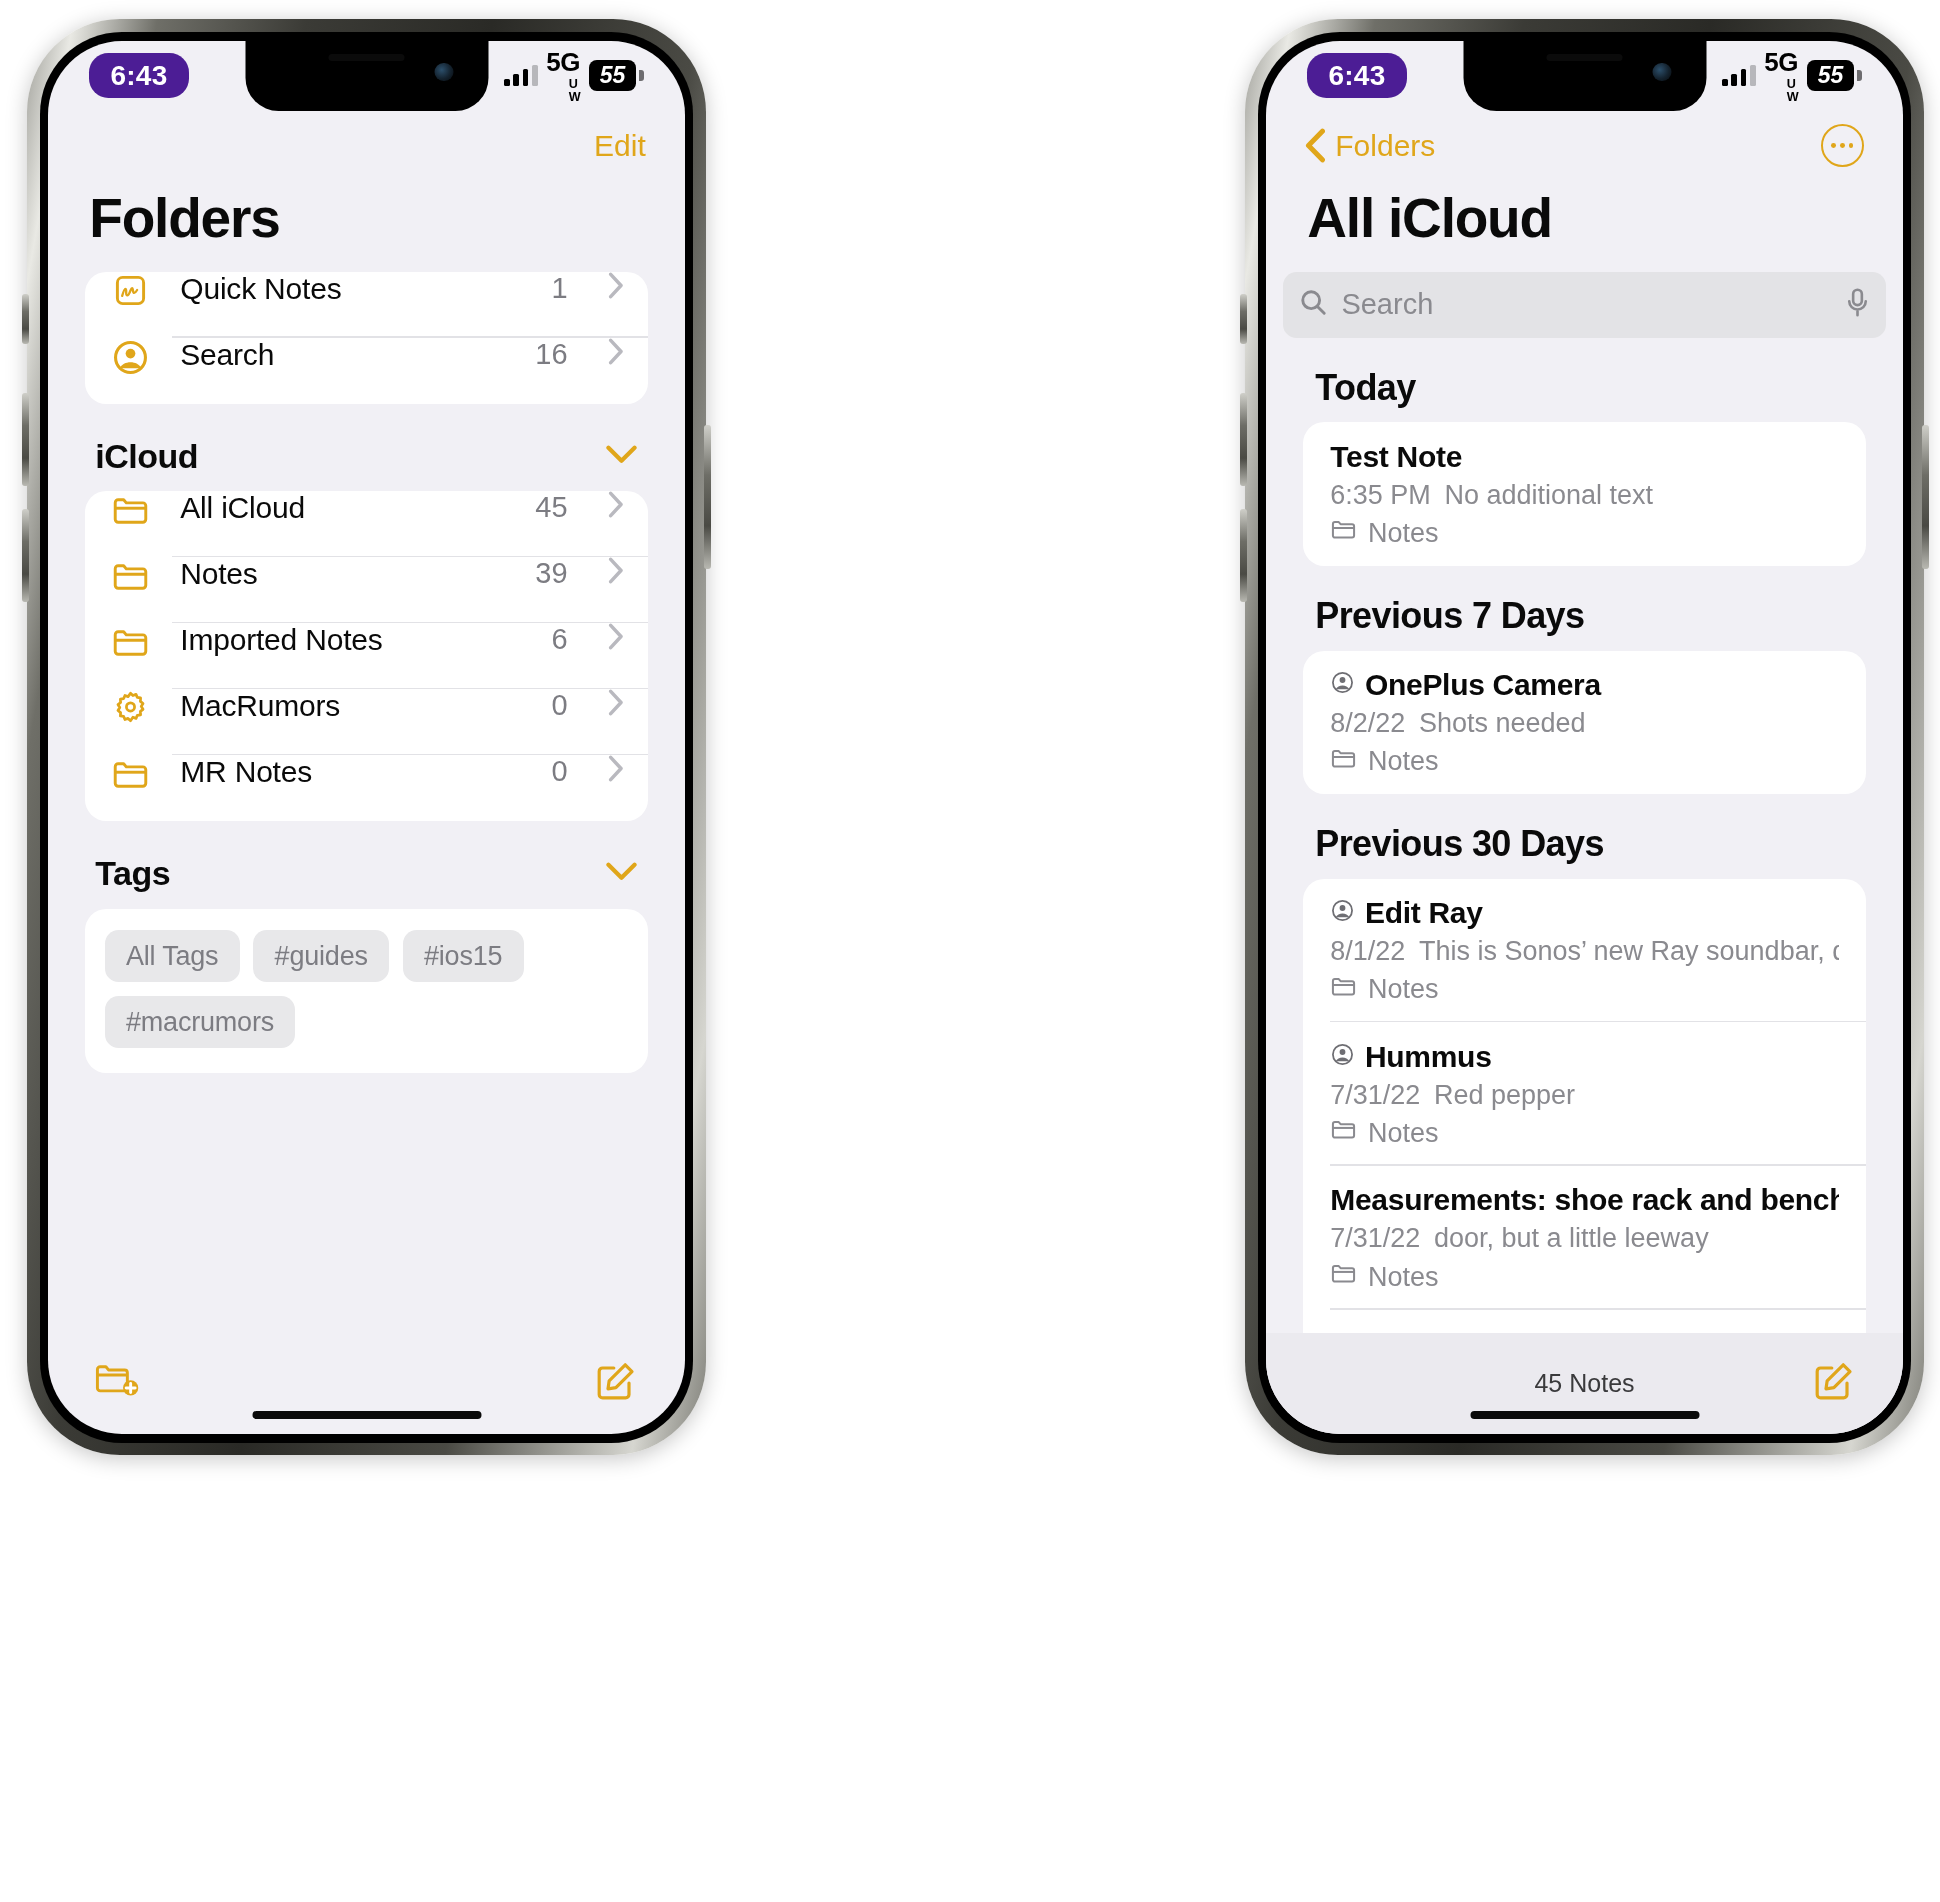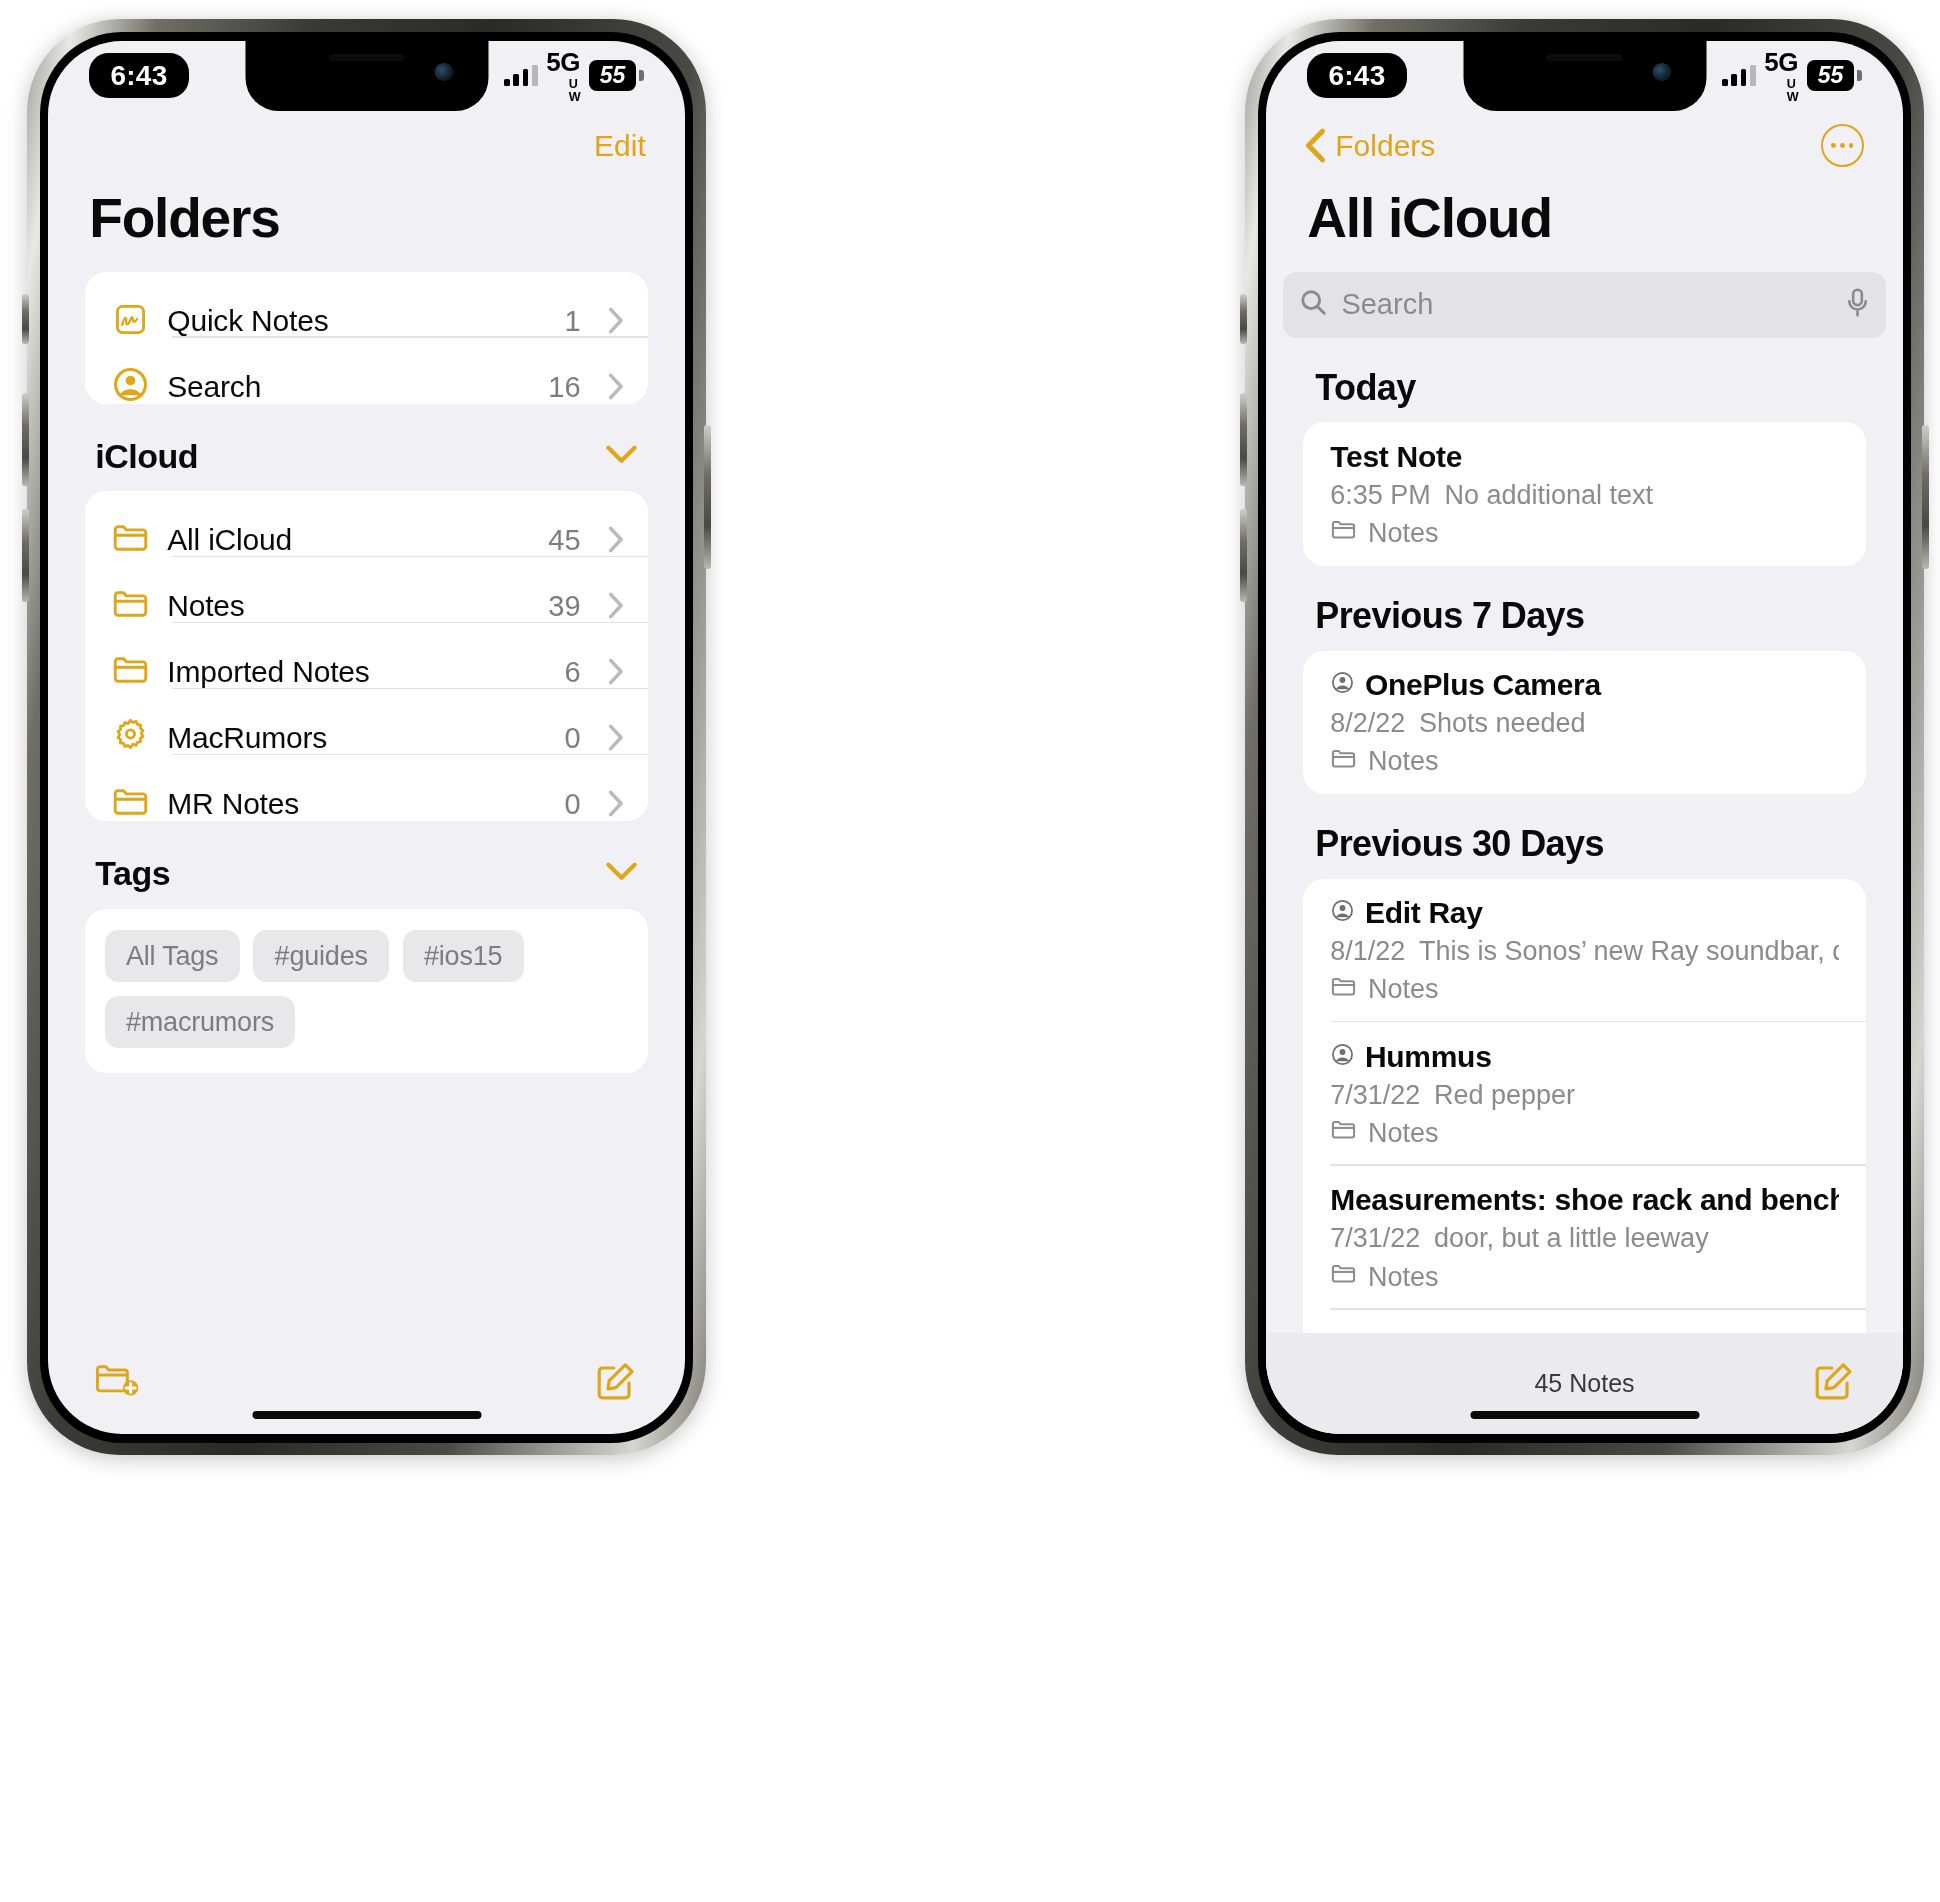--- a/index.html
+++ b/index.html
@@ -68,21 +68,21 @@
   .phone.right .btn-side.voldn { left: -4.9px; top: 490px; width: 6.8px; height: 93px; }
   .phone.right .btn-side.power { right: -4.9px; top: 406px; width: 6.8px; height: 144px; }
 
   
   .statusbar {
     position: absolute; top: 0; left: 0; right: 0; height: 70px;
     display: flex; align-items: center; justify-content: space-between;
     padding: 0 41px; z-index: 45;
   }
   .time-pill {
-    background: #000000; color: #fff;
+    background: #4c1d95; color: #fff;
     font-size: 28px; font-weight: 600;
     padding: 6.8px 21.3px; border-radius: 19.4px;
     letter-spacing: 0.2px;
   }
   .status-right { display: flex; align-items: center; gap: 8.7px; }
   .bars { display: flex; align-items: flex-end; gap: 3.4px; height: 21.3px; }
   .bars i { width: 5.8px; background: #000; border-radius: 1.5px; display:block; }
   .bars i:nth-child(1){height:7.8px}
   .bars i:nth-child(2){height:12.6px}
   .bars i:nth-child(3){height:17.5px}
@@ -121,21 +121,21 @@
     font-size: 55px; font-weight: 700; color: #0a0a0a;
     padding: 5.8px 41px 21.3px; letter-spacing: -1.2px;
   }
 
   
   .card {
     background: #fff; border-radius: 21.3px; margin: 0 37px;
     overflow: hidden;
   }
   .row {
-    display: flex; align-items: flex-end; gap: 14px;
+    display: flex; align-items: flex-start; gap: 27px;
     padding: 0 23px; height: 66px; position: relative;
   }
   .row .sep {
     position: absolute; left: 87px; right: 0; bottom: 0; height: 1.5px; background: #e2e2e6;
   }
   .row .ico { width: 45px; display:flex; align-items:center; justify-content:center; flex:0 0 45px; }
   .row .label { font-size: 30px; color: #0a0a0a; flex: 1; letter-spacing:-0.2px; }
   .row .count { font-size: 29px; color: #7c7c82; margin-right: 13.6px; }
   .row .chev { color: #b9b9bf; }
 

